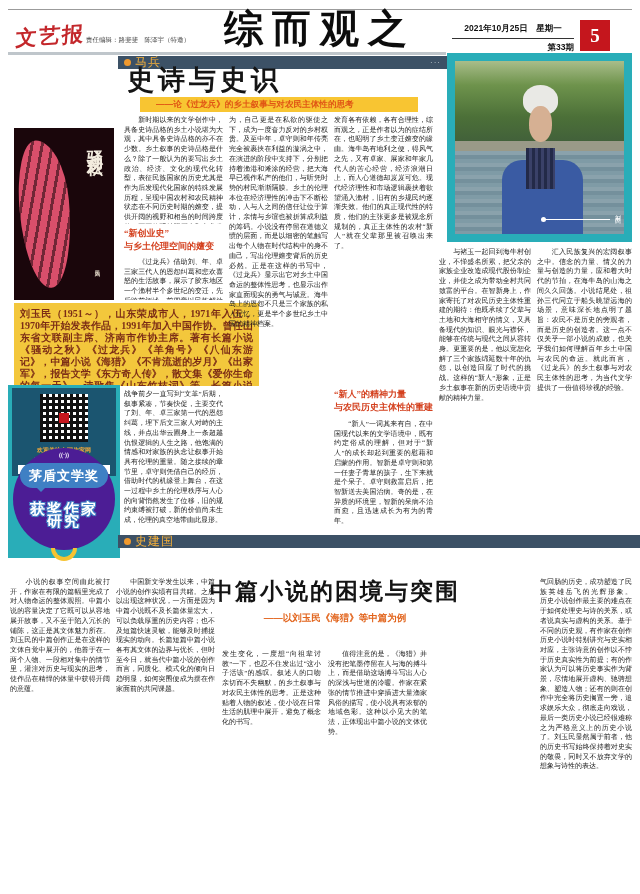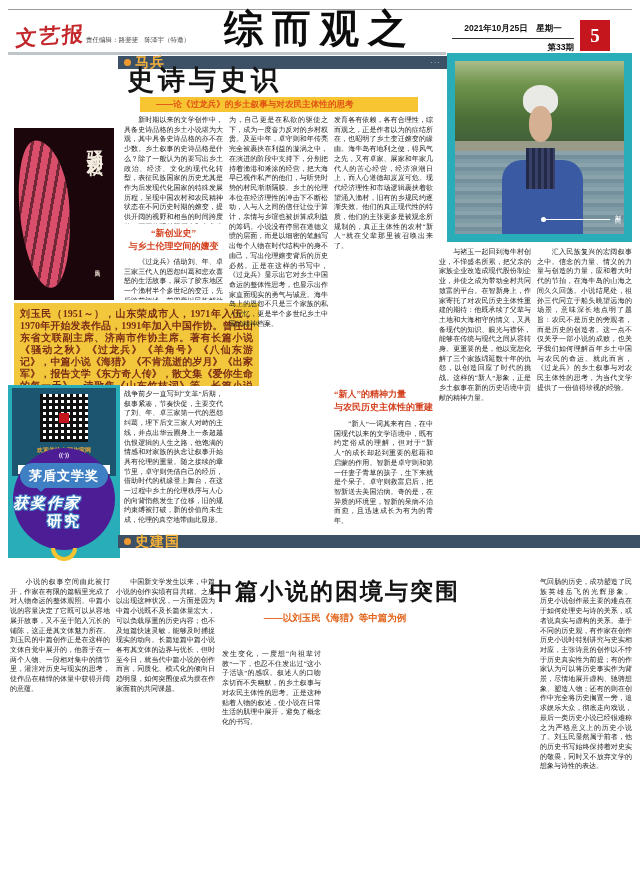--- a/index.html
+++ b/index.html
@@ -19,21 +19,21 @@
   .dateblock .r1{padding-bottom:3px;border-bottom:1px solid #333;}
   .dateblock .r2{padding:3px 0;border-bottom:1px solid #333;text-align:right;}
   .pagenum{left:580px;top:20px;width:30px;height:31px;background:#c5161d;color:#fff;
            font-size:19px;font-weight:bold;text-align:center;line-height:31px;}
   
   .graystrip{left:8px;top:52px;width:438px;height:3px;background:#bfc6cb;}
   .bar{background:#3c5166;height:13px;display:flex;align-items:center;padding:0 6px;box-sizing:border-box;}
   .bar1{left:118px;top:56px;width:329px;}
   .bar2{left:118px;top:526px;width:552px;margin-top:9px;}
   .bar .dot{width:7px;height:7px;border-radius:50%;background:#f0992e;margin-right:4px;flex:0 0 auto;}
-  .bar .tag{color:#f5b03a;font-size:14px;font-weight:bold;letter-spacing:1px;}
+  .bar .tag{color:#f5b03a;font-size:12px;font-weight:normal;letter-spacing:1px;}
   .bar .dots{margin-left:auto;color:#cfd6dc;font-size:8px;letter-spacing:1px;}
   
   .a1-title{left:127px;top:62px;font-size:27px;font-weight:bold;color:#141414;letter-spacing:4px;}
   .a1-subbar{left:140px;top:97px;width:278px;height:15px;background:#f8c532;}
   .a1-sub{padding-left:16px;font-size:8.6px;line-height:15px;font-weight:bold;color:#e05515;
           font-family:"Liberation Sans",sans-serif;white-space:nowrap;}
   .subhead{font-size:9px;line-height:12.5px;font-weight:bold;color:#d4411f;}
   
   .photo{left:447px;top:53px;width:185px;height:189px;background:#29adb8;box-sizing:border-box;padding:8px;}
   .photo-in{position:relative;width:100%;height:100%;overflow:hidden;background:#7d97a3;}
@@ -73,22 +73,22 @@
          font-family:"Liberation Sans",sans-serif;}
   .qr-t2{position:absolute;left:0;top:67px;width:100%;font-size:5.5px;color:#cfe3ea;
          font-family:"Liberation Sans",sans-serif;}
   .qr-note{position:absolute;left:6px;top:77px;width:92px;height:9px;background:#fff;color:#15303c;
          font-size:6px;font-weight:bold;line-height:9px;font-family:"Liberation Sans",sans-serif;}
   .badge{position:absolute;left:5px;top:63px;width:102px;height:102px;border-radius:50%;background:#4c1d95;}
   .badge-icon{position:absolute;left:0;top:4px;width:100%;text-align:center;font-size:6px;color:#fff;font-weight:bold;}
   .badge-bubble{position:absolute;left:7px;top:15px;width:88px;height:25px;background:#3f80c4;border-radius:13px;
        color:#fff;font-size:13px;font-weight:bold;text-align:center;line-height:25px;letter-spacing:1px;}
   .badge-tail{position:absolute;left:22px;top:38px;width:0;height:0;border:6px solid transparent;border-top-color:#3f80c4;}
-  .badge-t2{position:absolute;left:0;top:46px;width:100%;text-align:left;font-size:15px;font-weight:bold;color:#fff;
-       letter-spacing:2px;text-shadow:1px 1px 0 #3f80c4,-1px -1px 0 #3f80c4,1px -1px 0 #3f80c4,-1px 1px 0 #3f80c4;font-style:italic;}
+  .badge-t2{position:absolute;left:0;top:52px;width:100%;text-align:center;font-size:15px;font-weight:bold;color:#fff;
+       letter-spacing:2px;text-shadow:1px 1px 0 #3f80c4,-1px -1px 0 #3f80c4,1px -1px 0 #3f80c4,-1px 1px 0 #3f80c4;}
   .badge-t3{position:absolute;left:0;top:64px;width:100%;text-align:center;font-size:15px;font-weight:bold;color:#fff;
        letter-spacing:2px;text-shadow:1px 1px 0 #3f80c4,-1px -1px 0 #3f80c4,1px -1px 0 #3f80c4,-1px 1px 0 #3f80c4;}
   .badge-arc{position:absolute;left:43px;top:163px;width:26px;height:13px;border:4px solid #f7c331;border-top:none;
        border-radius:0 0 26px 26px;box-sizing:border-box;}
   
   .a2-title{left:210px;top:576px;width:250px;text-align:center;font-size:23px;font-weight:bold;
             color:#141414;letter-spacing:2px;}
   .a2-sub{left:210px;top:612px;width:250px;text-align:center;font-size:9.5px;font-weight:bold;color:#e2641c;
           font-family:"Liberation Sans",sans-serif;}
 </style>
@@ -154,21 +154,21 @@
       <div class="badge-icon">((·))</div>
       <div class="badge-bubble">茅盾文学奖</div>
       <div class="badge-tail"></div>
       <div class="badge-t2">获奖作家</div>
       <div class="badge-t3">研究</div>
     </div>
     <div class="badge-arc"></div>
   </div>
 
   <div class="abs bodytxt" style="left:124px;top:116px;width:99px;height:108px;">　　新时期以来的文学创作中，具备史诗品格的乡土小说堪为大观，其中具备史诗品格的亦不在少数。乡土叙事的史诗品格是什么？除了一般认为的要写出乡土政治、经济、文化的现代化转型，表征民族国家的历史尤其是作为后发现代化国家的特殊发展历程，呈现中国农村和农民精神状态在不同历史时期的嬗变，提供开阔的视野和相当的时间跨度外，更要体现烛照历史和文化发展的力度，探究人性和人文关怀的厚度以及与题旨匹配的现实完成度，《过龙兵》在众多史诗性的乡土小说中的价值就在于此。</div>
-  <div class="abs subhead" style="left:124px;top:227px;width:99px;text-align:center;">
+  <div class="abs subhead" style="left:124px;top:227px;width:99px;">
     <div>“新创业史”</div>
     <div>与乡土伦理空间的嬗变</div>
   </div>
   <div class="abs bodytxt" style="left:124px;top:258px;width:99px;height:42px;">　　《过龙兵》借助刘、年、卓三家三代人的恩怨纠葛和悲欢喜怒的生活故事，展示了胶东地区一个渔村半个多世纪的变迁，先后跨前评述，前四章以民族解放战争</div>
   <div class="abs bodytxt" style="left:124px;top:390px;width:99px;height:166px;">战争前夕一直写到“文革”后期，叙事紧凑，节奏快促，主要交代了刘、年、卓三家第一代的恩怨纠葛，埋下后文三家人对峙的主线，并点出华云圃身上一条超越仇恨逻辑的人生之路，他饱满的情感和对家族的执念让叙事开始具有伦理的重量。随之接续的章节里，卓守则凭借自己的经历，借助时代的机缘登上舞台，在这一过程中乡土的伦理秩序与人心的向背悄然发生了位移，旧的规约束缚被打破，新的价值尚未生成，伦理的真空地带由此显形。</div>
 
   <div class="abs bodytxt" style="left:229px;top:116px;width:99px;height:440px;">为，自己更是在私欲的驱使之下，成为一度奋力反对的乡村权贵。及至中年，卓守则和年传亮完全被裹挟在利益的漩涡之中，在演进的阶段中支持下，分别把持着渔港和滩涂的经营，把大海早已视作私产的他们，与听凭时势的村民渐渐隔膜。乡土的伦理本位在经济理性的冲击下不断松动，人与人之间的信任让位于算计，亲情与乡谊也被折算成利益的筹码。小说没有停留在道德义愤的层面，而是以细密的笔触写出每个人物在时代结构中的身不由己，写出伦理嬗变背后的历史必然。正是在这样的书写中，《过龙兵》显示出它对乡土中国命运的整体性思考，也显示出作家直面现实的勇气与诚意。海牛岛上的恩怨不只是三个家族的私人记忆，更是半个多世纪乡土中国的精神档案。</div>
 
   <div class="abs bodytxt" style="left:334px;top:116px;width:99px;height:268px;">发育各有依赖，各有合理性，综而观之，正是作者以为的症结所在，也昭明了乡土变迁嬗变的缘由。海牛岛有地利之便，得风气之先，又有卓家、展家和年家几代人的苦心经营，经济浪潮日上，而人心道德却岌岌可危。现代经济理性和市场逻辑裹挟着欲望涌入渔村，旧有的乡规民约逐渐失效。他们的真正现代性的特质，他们的主张更多是被观念所规制的，真正主体性的农村“新人”就在父辈那里被召唤出来了。</div>
   <div class="abs subhead" style="left:334px;top:388px;width:99px;">
@@ -185,15 +185,16 @@
     <span class="tag">史建国</span>
     <span class="dots">···</span>
   </div>
 
   <div class="abs a2-title">中篇小说的困境与突围</div>
   <div class="abs a2-sub">——以刘玉民《海猎》等中篇为例</div>
 
   <div class="abs bodytxt" style="left:10px;top:578px;width:100px;height:308px;">　　小说的叙事空间由此被打开，作家在有限的篇幅里完成了对人物命运的整体观照。中篇小说的容量决定了它既可以从容地展开故事，又不至于陷入冗长的铺陈，这正是其文体魅力所在。刘玉民的中篇创作正是在这样的文体自觉中展开的，他善于在一两个人物、一段相对集中的情节里，灌注对历史与现实的思考，使作品在精悍的体量中获得开阔的意蕴。</div>
   <div class="abs bodytxt" style="left:116px;top:578px;width:99px;height:308px;">　　中国新文学发生以来，中篇小说的创作实绩有目共睹。之所以出现这种状况，一方面是因为中篇小说既不及长篇体量宏大，可以负载厚重的历史内容；也不及短篇快速灵敏，能够及时捕捉现实的动向。长篇短篇中篇小说各有其文体的边界与优长，但时至今日，就当代中篇小说的创作而言，同质化、模式化的倾向日趋明显，如何突围便成为摆在作家面前的共同课题。</div>
   <div class="abs bodytxt" style="left:222px;top:650px;width:99px;height:236px;">发生变化，一度想“向祖辈讨教”一下，也忍不住发出过“这小子活该”的感叹。叙述人的口吻亲切而不失幽默，的乡土叙事与对农民主体性的思考。正是这种贴着人物的叙述，使小说在日常生活的肌理中展开，避免了概念化的书写。</div>
+  <div class="abs bodytxt" style="left:328px;top:650px;width:99px;height:236px;">　　值得注意的是，《海猎》并没有把笔墨停留在人与海的搏斗上，而是借助这场搏斗写出人心的深浅与世道的冷暖。作家在紧张的情节推进中穿插进大量渔家风俗的描写，使小说具有浓郁的地域色彩。这种以小见大的笔法，正体现出中篇小说的文体优势。</div>
   <div class="abs bodytxt" style="left:540px;top:578px;width:92px;height:308px;">气回肠的历史，成功塑造了民族英雄岳飞的光辉形象。　　历史小说创作最主要的难点在于如何处理史与诗的关系，或者说真实与虚构的关系。基于不同的历史观，有作家在创作历史小说时特别讲究与史实相对应，主张诗意的创作以不悖于历史真实性为前提；有的作家认为可以将历史事实作为背景，尽情地展开虚构、驰骋想象、塑造人物；还有的则在创作中完全将历史搁置一旁，追求娱乐大众，彻底走向戏说，最后一类历史小说已经很难称之为严格意义上的历史小说了。刘玉民显然属于前者，他的历史书写始终保持着对史实的敬畏，同时又不放弃文学的想象与诗性的表达。</div>
 
 </div>
 
 </body></html>

